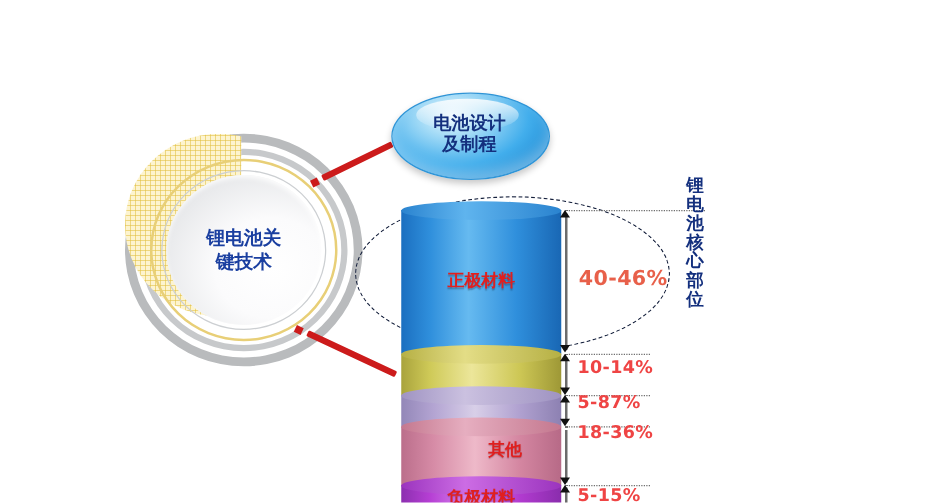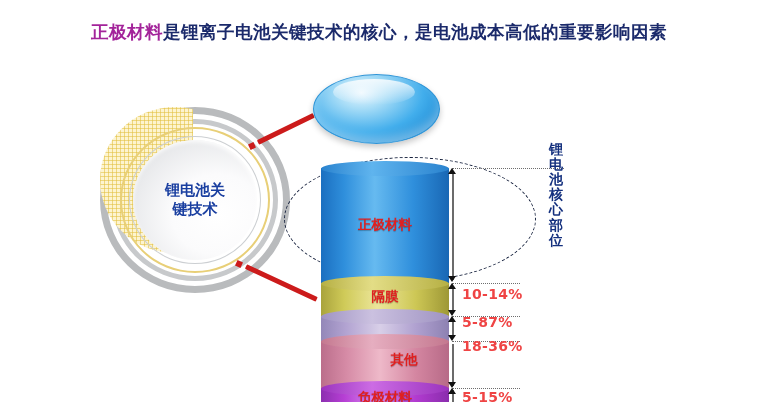--- a/index.html
+++ b/index.html
@@ -117,23 +117,20 @@
     color:#14307e;font-size:14px;font-weight:bold;line-height:1.08;
     text-align:center;
   }
   .vtext span{display:block;}
 </style>
 </head>
 <body>
 
 <div id="stage">
 
-  <div class="title">
-    <span class="hl">正极材料</span><span>是锂离子电池关键技术的核心，是电池成本高低的重要影响因素</span>
-  </div>
 
   <div class="logo">
     <div class="ring ring-o"></div>
     <div class="ring ring-i"></div>
     <div class="hatch"></div>
     <div class="ring hatch-ring"></div>
     <div class="ring disc"></div>
     <div class="ring disc-edge"></div>
     <div class="logo-text">
       <span>锂电池关</span>
@@ -142,39 +139,42 @@
   </div>
 
   <div class="redbar" style="left:258px;top:140px;width:62px;transform:rotate(-26deg);"></div>
   <div class="reddot" style="left:249px;top:143px;"></div>
 
   <div class="redbar" style="left:246px;top:264px;width:78px;transform:rotate(25deg);"></div>
   <div class="reddot" style="left:236px;top:261px;transform:rotate(25deg);"></div>
 
   <div class="bubble"></div>
   <div class="bubble-gloss"></div>
+  <div class="bubble-text">
+    <span>电池设计</span>
+    <span>及制程</span>
+  </div>
 
   <div class="dash-ellipse"></div>
 
   <div class="terminal-top"></div>
   <div class="terminal"></div>
 
   <div class="battery">
 
     <div class="seg" style="top:0;height:115px;">
       <div class="body" style="background:linear-gradient(90deg,#1b6fc0 0%,#2f8fdc 18%,#66baf0 42%,#2f8fdc 72%,#1967b4 100%);"></div>
       <div class="cap" style="top:-7px;background:linear-gradient(90deg,#2a83cf,#5fb4ee 40%,#2a83cf);"></div>
     </div>
     <div class="seg-label" style="top:48px;">正极材料</div>
 
     <div class="seg" style="top:115px;height:33px;">
       <div class="body" style="background:linear-gradient(90deg,#a9a33c 0%,#cfca58 18%,#ece69a 44%,#cdc755 74%,#9e9836 100%);"></div>
       <div class="cap" style="top:-7px;background:linear-gradient(90deg,#b6b044,#e3dd86 40%,#b6b044);"></div>
     </div>
-    <div class="seg-label" style="top:120px;">隔膜</div>
 
     <div class="seg" style="top:148px;height:25px;">
       <div class="body" style="background:linear-gradient(90deg,#9387b8 0%,#b3a4d2 20%,#d8cfe8 46%,#b0a1d0 74%,#8d81b2 100%);"></div>
       <div class="cap" style="top:-7px;background:linear-gradient(90deg,#9f93c2,#cbc1e0 40%,#9f93c2);"></div>
     </div>
 
     <div class="seg" style="top:173px;height:47px;">
       <div class="body" style="background:linear-gradient(90deg,#bb6e8b 0%,#d68ba6 20%,#eeb9c9 46%,#d486a1 74%,#b76a87 100%);"></div>
       <div class="cap" style="top:-7px;background:linear-gradient(90deg,#c4788f,#e6aec0 40%,#c4788f);"></div>
     </div>
@@ -188,20 +188,21 @@
     <div class="seg-label" style="top:221px;">负极材料</div>
 
   </div>
 
   <div class="mcol">
 
     <div class="mdot" style="left:3px;top:0;width:112px;"></div>
     <div class="mline" style="top:3px;height:109px;"></div>
     <div class="arrow arrow-up" style="left:-1px;top:0;"></div>
     <div class="arrow arrow-dn" style="left:-1px;top:108px;"></div>
+    <div class="mlabel big" style="top:45px;">40-46%</div>
 
     <div class="mdot" style="left:3px;top:115px;width:68px;"></div>
     <div class="mline" style="top:118px;height:27px;"></div>
     <div class="arrow arrow-up" style="left:-1px;top:115px;"></div>
     <div class="arrow arrow-dn" style="left:-1px;top:142px;"></div>
     <div class="mlabel" style="top:118px;">10-14%</div>
 
     <div class="mdot" style="left:3px;top:148px;width:68px;"></div>
     <div class="mline" style="top:151px;height:19px;"></div>
     <div class="arrow arrow-up" style="left:-1px;top:148px;"></div>

